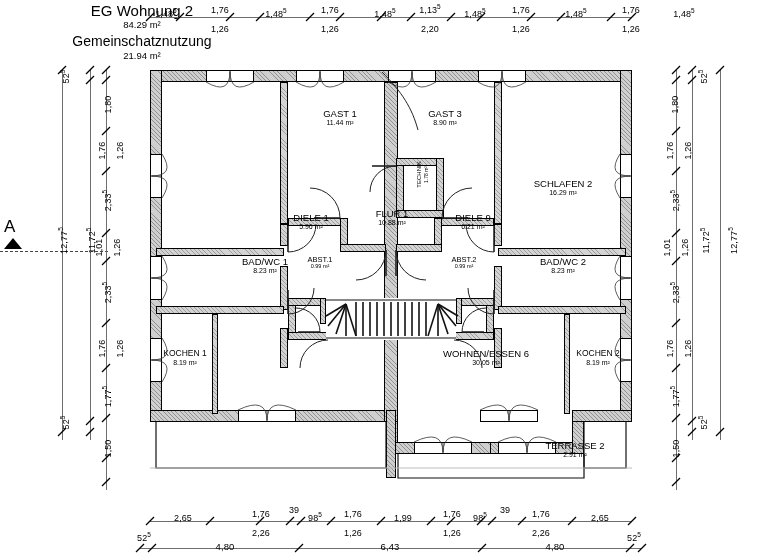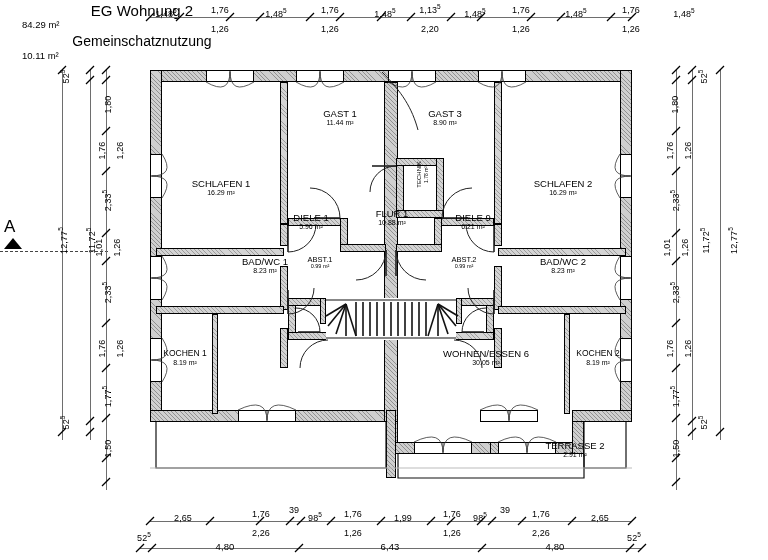--- a/index.html
+++ b/index.html
@@ -7,21 +7,21 @@
     width:768px;height:560px;position:relative;overflow:hidden;
     font-family:"Liberation Sans", sans-serif;
     color:#000000;
     -webkit-font-smoothing:antialiased;
   }
   .abs{position:absolute;}
 
   
   #title-block{left:22px;top:2px;width:240px;}
   .t-main{font-size:15px;line-height:17px;text-align:center;white-space:nowrap;}
-  .t-sub{font-size:9.5px;line-height:11px;text-align:left;white-space:nowrap;}
+  .t-sub{font-size:9.5px;line-height:11px;text-align:center;white-space:nowrap;}
 
   
   .dimtxt{
     font-size:9px;line-height:9px;white-space:nowrap;text-align:center;
     letter-spacing:0.1px;
   }
   .dimtxt sup{font-size:6.5px;vertical-align:super;line-height:0;}
   .vrot{transform-origin:50% 50%;transform:rotate(-90deg);}
 
   
@@ -71,21 +71,21 @@
 
   svg.overlay{position:absolute;left:0;top:0;pointer-events:none;}
 </style>
 </head>
 <body>
 
 <div class="abs" id="title-block">
   <div class="t-main">EG Wohnung 2</div>
   <div class="t-sub">84.29 m²</div>
   <div class="t-main" style="font-size:14px;margin-top:3px;">Gemeinschatznutzung</div>
-  <div class="t-sub">10.11 m²</div>
+  <div class="t-sub">21.94 m²</div>
 </div>
 
 <div class="abs" id="sec-marker">
   <div class="sec-a">A</div>
   <div class="tri"></div>
 </div>
 <div class="abs dashline" style="left:0px;top:251px;width:108px;"></div>
 
 <svg class="overlay" width="768" height="560">
   <g stroke="#6e6e6e" stroke-width="1" fill="none" shape-rendering="crispEdges">
@@ -459,24 +459,20 @@
   </svg>
 
   <div class="rlabel" style="left:140px;top:38px;width:100px;">
     <div class="rname">GAST 1</div>
     <div class="rarea">11.44 m²</div>
   </div>
   <div class="rlabel" style="left:245px;top:38px;width:100px;">
     <div class="rname">GAST 3</div>
     <div class="rarea">8.90 m²</div>
   </div>
-  <div class="rlabel" style="left:16px;top:108px;width:110px;">
-    <div class="rname">SCHLAFEN 1</div>
-    <div class="rarea">16.29 m²</div>
-  </div>
   <div class="rlabel" style="left:358px;top:108px;width:110px;">
     <div class="rname">SCHLAFEN 2</div>
     <div class="rarea">16.29 m²</div>
   </div>
   <div class="rlabel" style="left:126px;top:142px;width:70px;">
     <div class="rname">DIELE 1</div>
     <div class="rarea">5.96 m²</div>
   </div>
   <div class="rlabel" style="left:288px;top:142px;width:70px;">
     <div class="rname">DIELE 9</div>

